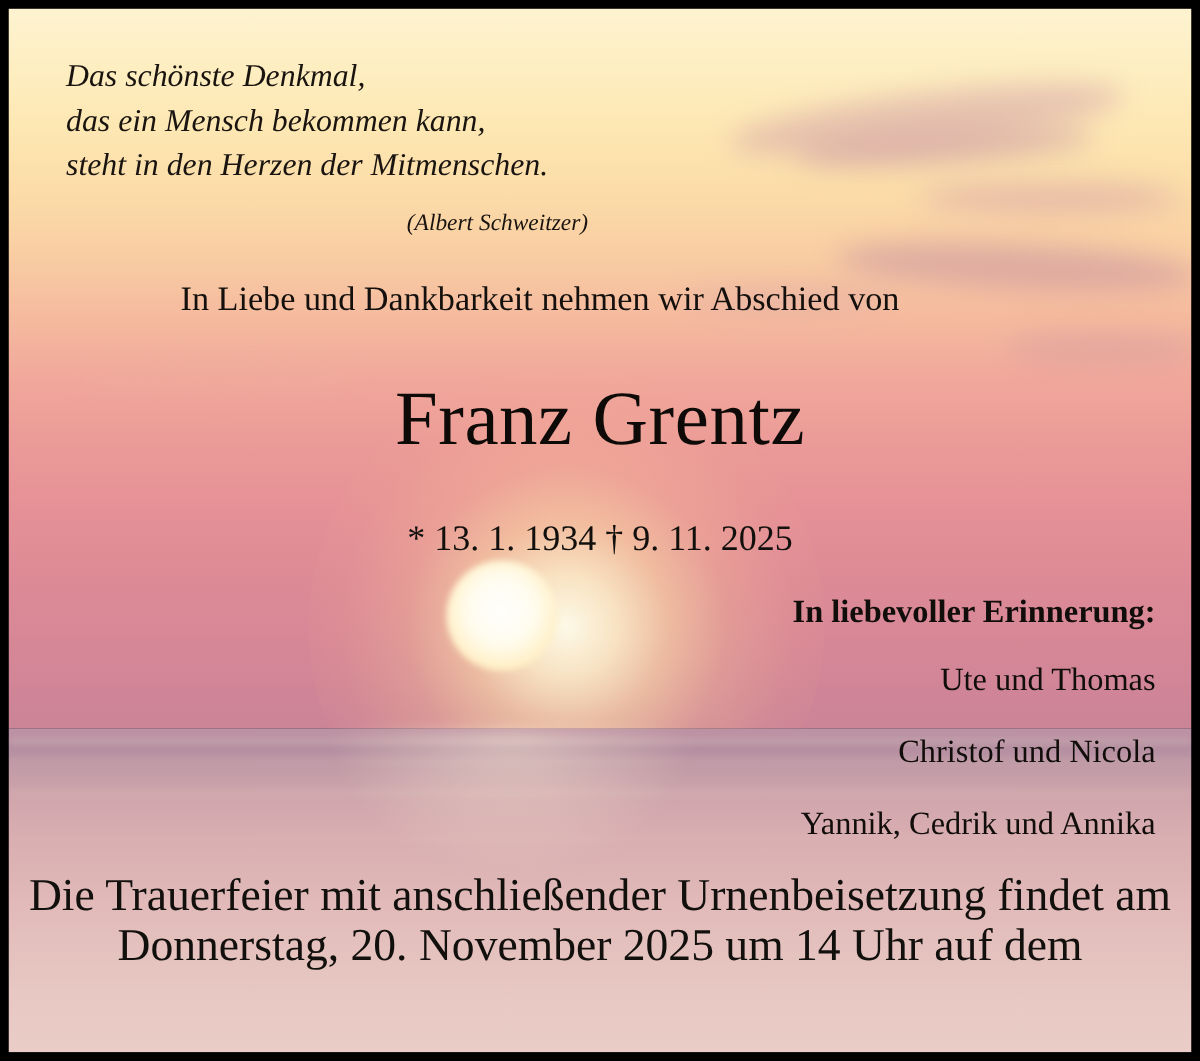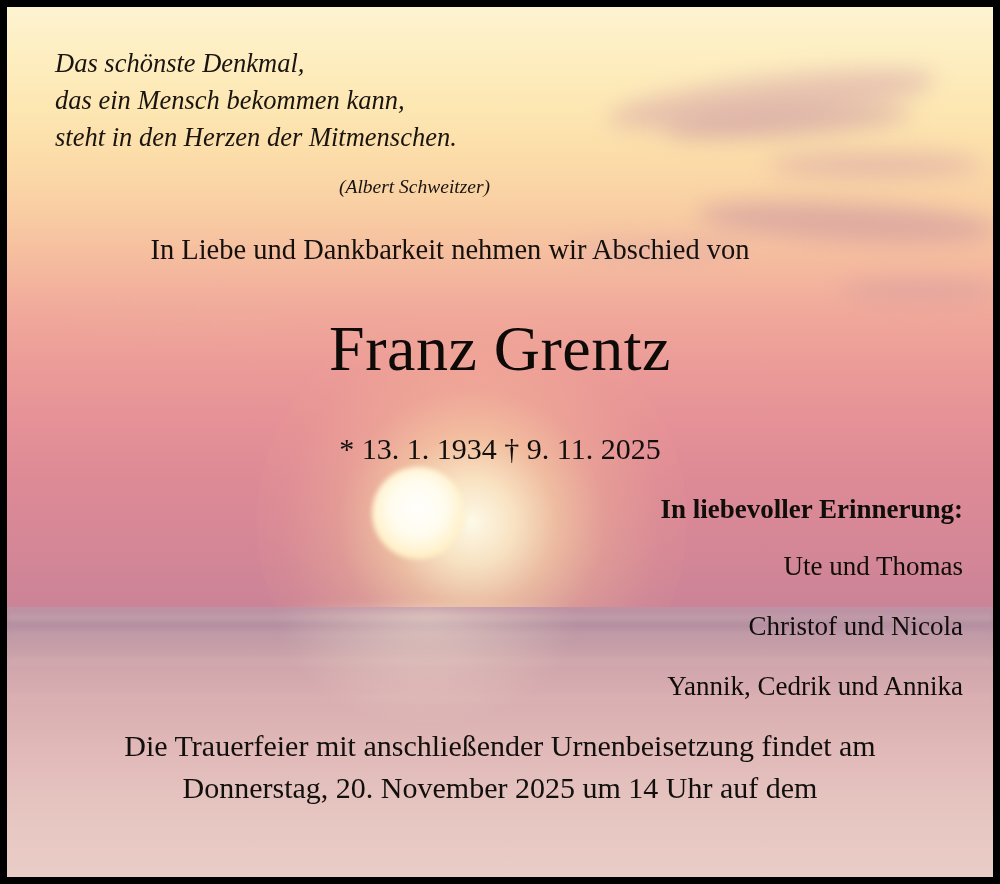--- a/index.html
+++ b/index.html
@@ -210,21 +210,21 @@
     margin: 0 0 29px 0;
     color: #100d0a;
   }
   .memory-name.last { margin-bottom: 0; }
   .closing {
     position: absolute;
     left: 0;
     top: 718px;
     width: 986px;
     text-align: center;
-    font-size: 30px;
+    font-size: 38px;
     line-height: 42px;
     color: #12100d;
   }
   .line { display: block; }
 </style>
 </head>
 <body>
 
 <div class="page">
 

